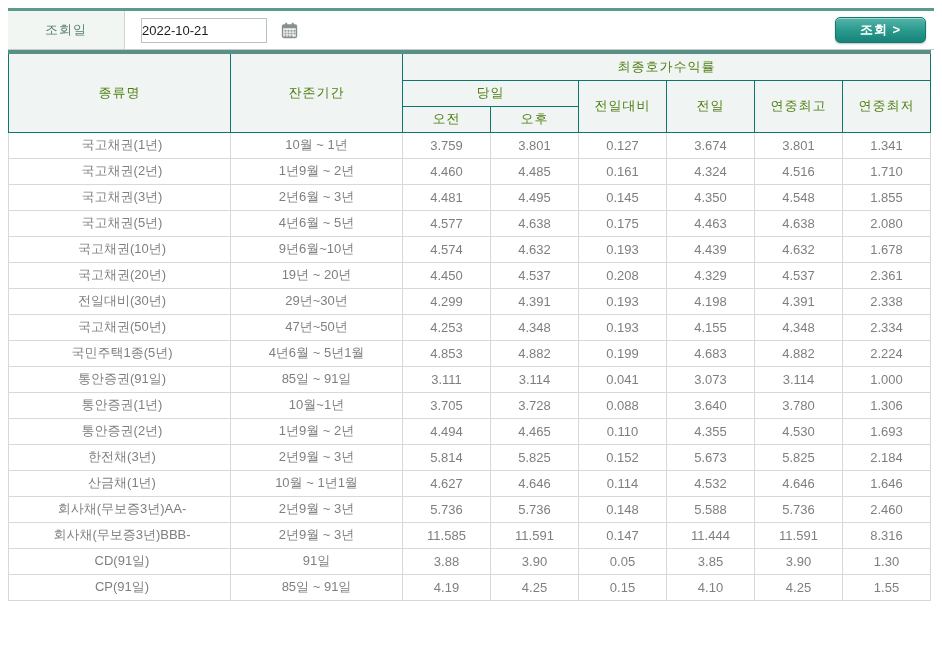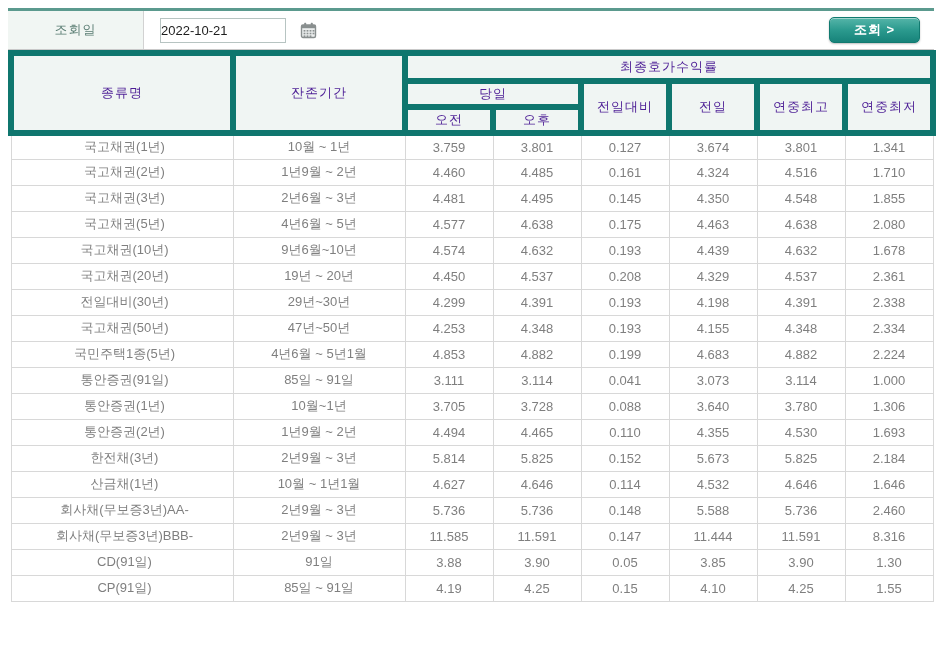--- a/index.html
+++ b/index.html
@@ -14,42 +14,42 @@
   
   .toolbar {
     border-top:3px solid #5b9a8e;
     border-bottom:1px solid #c9c9c9;
     height:42px;
     display:flex; align-items:center;
     background:#ffffff;
     position:relative;
   }
   .toolbar-label-cell {
-    width:136px; height:100%;
+    width:117px; height:100%;
     background:#f1f6f3;
     border-right:1px solid #d2d2d2;
     display:flex; align-items:center; justify-content:center;
     color:#5a7d73; letter-spacing:1px;
   }
   .date-input {
     margin-left:16px;
     width:126px; height:25px;
     border:1px solid #b7c4c2;
     font-size:13px; color:#1d1d1d;
     font-family:"Liberation Sans","DejaVu Sans",sans-serif;
     background:#fff;
   }
   .calendar-btn {
     margin-left:13px; width:18px; height:18px;
     background:none; border:none; cursor:pointer; padding:0;
     display:inline-flex; align-items:center; justify-content:center;
   }
   .toolbar-spacer { flex:1; }
   .search-btn {
-    margin-right:14px;
+    margin-right:8px;
     width:91px; height:26px;
     border:1px solid #117a70; border-radius:5px;
     background:linear-gradient(180deg,#55b5a9 0%,#2b9a8e 50%,#17837a 100%);
     box-shadow:inset 0 1px 0 rgba(255,255,255,.45), 0 1px 2px rgba(0,0,0,.25);
     color:#ffffff; font-weight:bold; font-size:13px; letter-spacing:1px;
     cursor:pointer;
     font-family:"Liberation Sans","DejaVu Sans",sans-serif;
   }
 
   
@@ -63,22 +63,22 @@
 
   
   table.yield {
     width:922px; table-layout:fixed; border-collapse:collapse;
     border-top:4px solid #569086;
     border-bottom:1px solid #9e9e9e;
     border-left:1px solid #d8d8d8;
     border-right:1px solid #d8d8d8;
   }
   table.yield th {
-    background:#f0f5f3; color:#4c1d95; font-weight:normal;
-    border:6px solid #0f766e; letter-spacing:1px;
+    background:#f0f5f3; color:#4d7c0f; font-weight:normal;
+    border:1px solid #0f766e; letter-spacing:1px;
   }
   tr.h1 th { height:28px; }
   tr.h2 th, tr.h3 th { height:26px; }
   table.yield td {
     height:26px; background:#fff;
     border:1px solid #d8d8d8;
     text-align:center; color:#7f7f7f;
   }
   td.td-name { text-align:left; padding-left:5px; color:#7b2d8b; }
   td.td-red { color:#d42f2f; }

